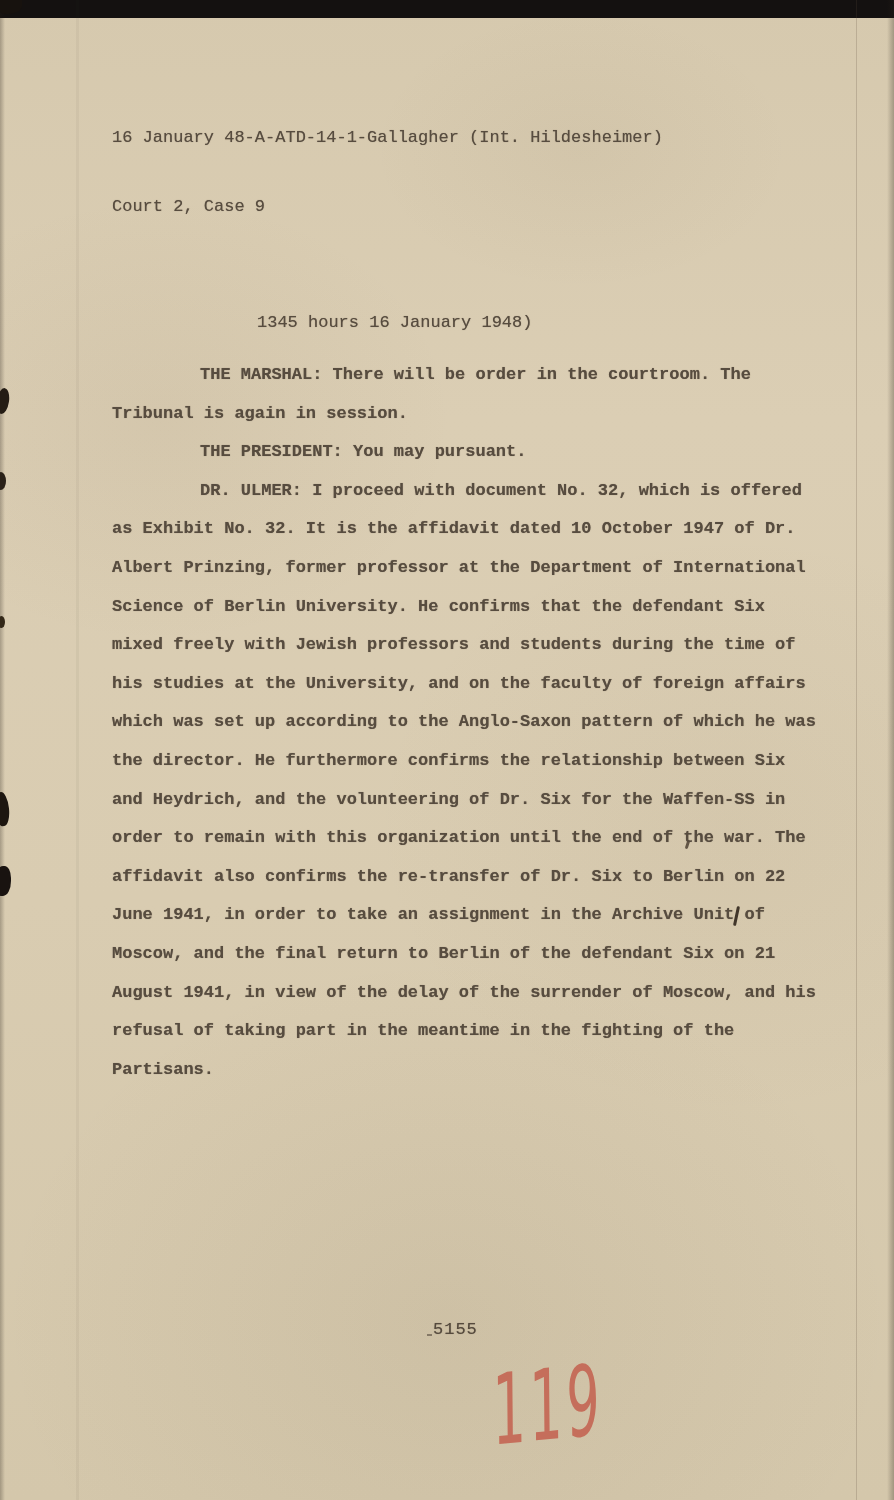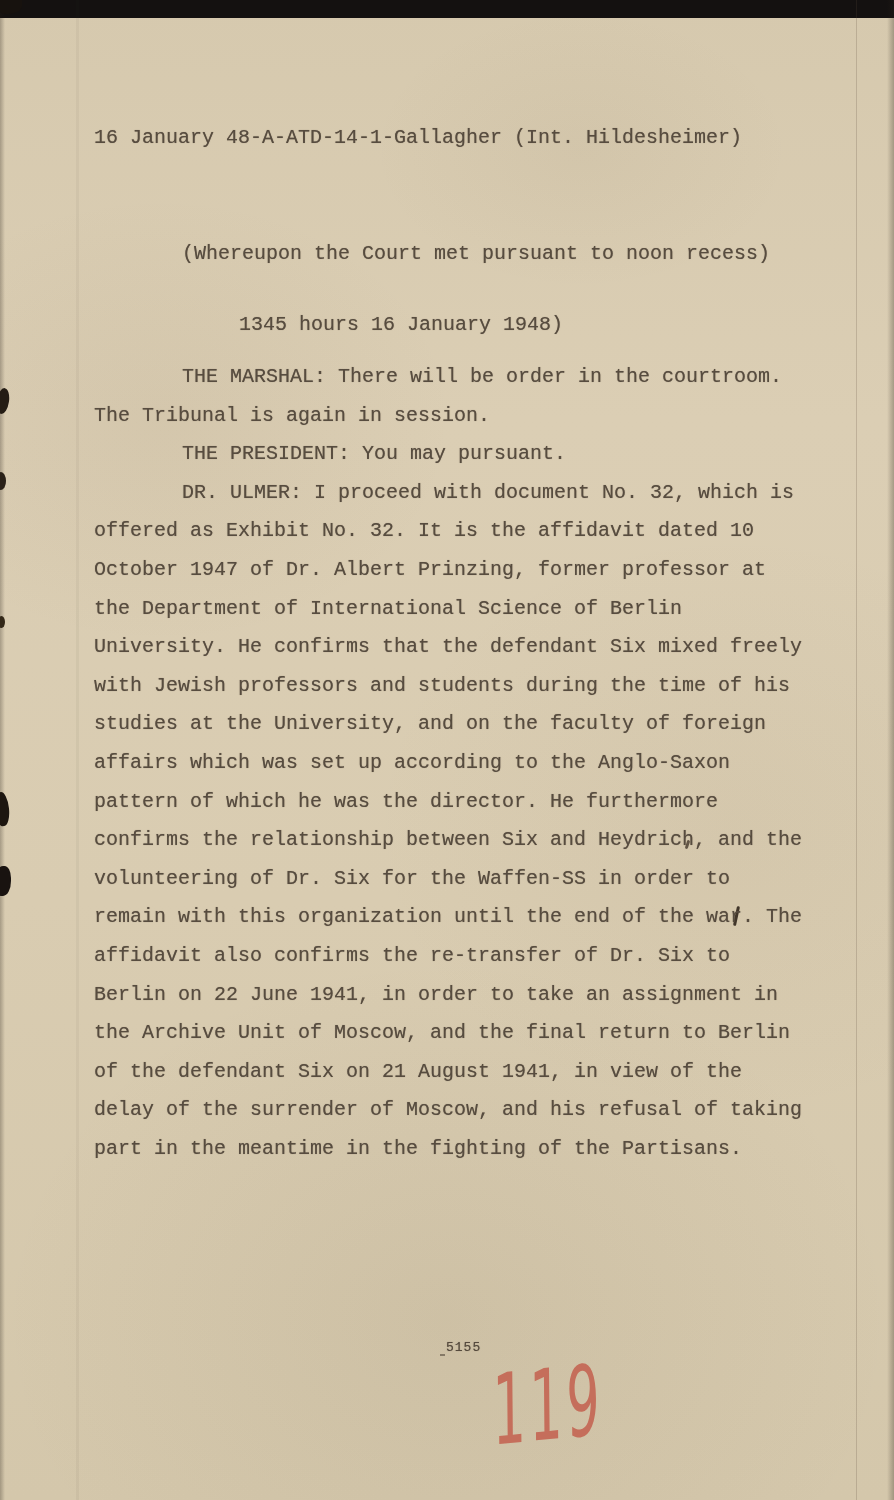--- a/index.html
+++ b/index.html
@@ -37,34 +37,34 @@
   .s1{top:0;left:0;width:22px;height:14px;background:#17120e;border-radius:0 0 60% 25%;}
   .s2{top:388px;left:-3px;width:12px;height:26px;background:#241c14;border-radius:50%;transform:rotate(8deg);}
   .s3{top:472px;left:-4px;width:10px;height:18px;background:#2a2118;border-radius:50%;}
   .s4{top:616px;left:-2px;width:7px;height:12px;background:#332818;border-radius:50%;}
   .s5{top:792px;left:-4px;width:13px;height:34px;background:#1d1610;border-radius:40% 60% 60% 40%;transform:rotate(-6deg);}
   .s6{top:866px;left:-5px;width:16px;height:30px;background:#191310;border-radius:50% 40% 50% 40%;}
   .mark-slash{position:absolute;left:735px;top:906px;width:3px;height:20px;background:#41362a;border-radius:2px;transform:rotate(12deg);}
   .mark-tick{position:absolute;left:686px;top:840px;width:3px;height:9px;background:rgba(70,58,45,0.8);border-radius:2px;transform:rotate(18deg);}
 
   .content{
-    position:absolute;left:94px;top:80px;width:712px;
-    font-size:20px;
+    position:absolute;left:112px;top:80px;width:712px;
+    font-size:17px;
     text-shadow:0 0 0.8px rgba(87,76,63,0.65);
   }
   .header{line-height:23px;white-space:pre;}
   .recess{margin-top:45px;margin-left:88px;line-height:27px;}
   .recess .r2{padding-left:57px;margin-top:44px;}
   .bodytext{margin-top:20px;line-height:38.6px;}
-  .bodytext p{margin:0;text-indent:88px;}
+  .bodytext p{margin:0;text-indent:88px;font-weight:bold;}
 
   .pagenum{
-    position:absolute;left:446px;top:1320px;
-    font-size:13px;letter-spacing:1px;
-    color:#554a3d;text-shadow:0 0 0.8px rgba(87,76,63,0.65);margin-top:20px;
+    position:absolute;left:433px;top:1320px;
+    font-size:17px;letter-spacing:1px;
+    color:#554a3d;text-shadow:0 0 0.8px rgba(87,76,63,0.65);
   }
   .pagenum::before{content:"";position:absolute;left:-6px;top:14px;width:5px;height:2px;background:rgba(85,74,61,0.6);}
 
   .handwritten{
     position:absolute;left:492px;top:1362px;
     font-family:"DejaVu Sans",sans-serif;
     font-size:96px;line-height:1;
     color:#c4604e;opacity:0.85;
     letter-spacing:6px;
     transform:scale(0.55,1.02) rotate(-3deg) skewX(-2deg);
@@ -87,24 +87,24 @@
   <div class="smudge s3"></div>
   <div class="smudge s4"></div>
   <div class="smudge s5"></div>
   <div class="smudge s6"></div>
   <div class="mark-slash"></div>
   <div class="mark-tick"></div>
 
   <div class="content">
     <div class="header">
       <div>16 January 48-A-ATD-14-1-Gallagher (Int. Hildesheimer)</div>
+      <div>Court 2, Case 9</div>
     </div>
 
     <div class="recess">
-      <div class="r1">(Whereupon the Court met pursuant to noon recess)</div>
       <div class="r2">1345 hours 16 January 1948)</div>
     </div>
 
     <div class="bodytext">
       <p>THE MARSHAL: There will be order in the courtroom. The Tribunal is again in session.</p>
       <p>THE PRESIDENT: You may pursuant.</p>
       <p>DR. ULMER: I proceed with document No. 32, which is offered as Exhibit No. 32. It is the affidavit dated 10 October 1947 of Dr. Albert Prinzing, former professor at the Department of International Science of Berlin University. He confirms that the defendant Six mixed freely with Jewish professors and students during the time of his studies at the University, and on the faculty of foreign affairs which was set up according to the Anglo-Saxon pattern of which he was the director. He furthermore confirms the relationship between Six and Heydrich, and the volunteering of Dr. Six for the Waffen-SS in order to remain with this organization until the end of the war. The affidavit also confirms the re-transfer of Dr. Six to Berlin on 22 June 1941, in order to take an assignment in the Archive Unit of Moscow, and the final return to Berlin of the defendant Six on 21 August 1941, in view of the delay of the surrender of Moscow, and his refusal of taking part in the meantime in the fighting of the Partisans.</p>
     </div>
   </div>
 

